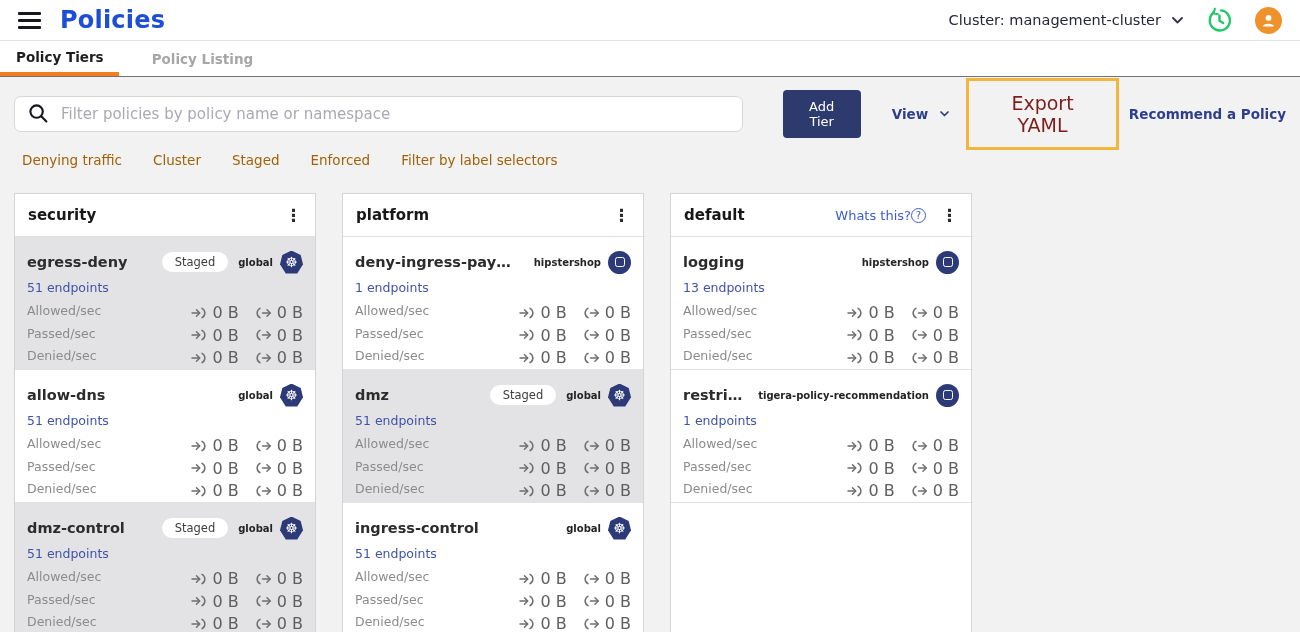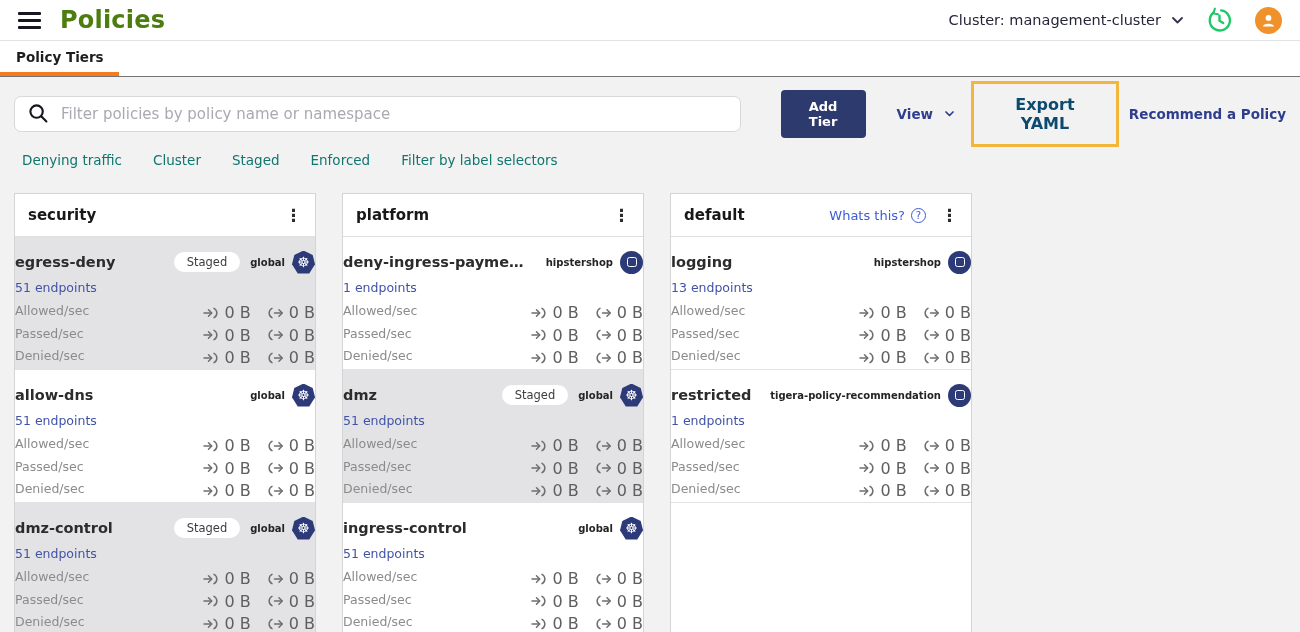--- a/index.html
+++ b/index.html
@@ -8,60 +8,60 @@
     width:1300px; height:632px; overflow:hidden;
     background:#f2f2f2;
     font-family:"DejaVu Sans","Liberation Sans",sans-serif;
     color:#222;
   }
   
   .topbar { height:41px; background:#fff; border-bottom:1px solid #e3e3e3;
             display:flex; align-items:center; padding:0 18px; }
   .hamburger { width:23px; display:flex; flex-direction:column; gap:4px; cursor:pointer; }
   .hamburger b { height:3px; background:#17171f; border-radius:1px; }
-  .app-title { font-size:24px; font-weight:800; color:#4d7c0f; margin-left:19px; letter-spacing:.2px; }
+  .app-title { font-size:24px; font-weight:800; color:#1d4ed8; margin-left:19px; letter-spacing:.2px; }
   .topbar-right { margin-left:auto; display:flex; align-items:center; }
   .cluster-select { display:flex; align-items:center; gap:11px; font-size:14.5px; color:#26263a; cursor:pointer; }
   .icon-btn { margin-left:23px; display:flex; align-items:center; cursor:pointer; background:none; border:none; padding:0; }
   .avatar { margin-left:22px; width:27px; height:27px; border-radius:50%; background:#f0922b;
             display:flex; align-items:center; justify-content:center; cursor:pointer; }
   
   .tabbar { height:36px; background:#fff; border-bottom:1px solid #737373; display:flex; align-items:stretch; }
   .tab { display:flex; align-items:center; font-size:13.5px; font-weight:700; cursor:pointer; }
   .tab.active { color:#1d1d1d; padding:0 15px 0 16px; border-bottom:4px solid #f47b20; }
   .tab.inactive { color:#a6a6a6; padding:0 10px; margin-left:23px; }
   
   .content { padding:13px 14px 0 14px; }
   .toolbar-row { display:flex; align-items:center; height:47px; }
   .search-box { width:813px; height:36px; background:#fff; border:1px solid #d8d8d8; border-radius:7px;
                 display:flex; align-items:center; padding:0 13px; }
   .search-box input { border:none; outline:none; flex:1; font-size:15px; color:#333;
                       background:transparent; margin-left:10px; font-family:inherit; }
   .search-box input::placeholder { color:#a9a9b2; }
-  .add-tier-btn { margin-left:40px; background:#2d3a6e; color:#fff; font-size:13px; font-weight:700;
+  .add-tier-btn { margin-left:40px; background:#2d3a6e; color:#fff; font-size:13px; font-weight:400;
                   border:none; border-radius:4px; padding:9px 15px; cursor:pointer; font-family:inherit; }
   .view-btn { margin-left:25px; color:#2e3e8c; font-size:13.5px; font-weight:600;
               display:flex; gap:12px; align-items:center; cursor:pointer; background:none; border:none; font-family:inherit; }
   .export-wrap { margin-left:11px; border:3px solid #f2b63c; }
-  .export-btn { background:transparent; border:none; color:#0c4a6e; font-size:16px; font-weight:700;
+  .export-btn { background:transparent; border:none; color:#7f1d1d; font-size:19px; font-weight:400;
                 padding:11px 23px; cursor:pointer; font-family:inherit; }
   .recommend-link { margin-left:10px; color:#2e3e8c; font-size:13.5px; font-weight:600; cursor:pointer; white-space:nowrap; }
   .filters-row { display:flex; gap:31px; margin:15px 0 0 8px; }
-  .filter-link { color:#0f766e; font-size:13.5px; font-weight:500; cursor:pointer; }
+  .filter-link { color:#a16207; font-size:13.5px; font-weight:500; cursor:pointer; }
   
   .tiers-row { display:flex; gap:26px; margin-top:25px; align-items:flex-start; }
   .tier-panel { width:302px; background:#fff; border:1px solid #d4d4d4; height:560px; overflow:hidden; }
   .tier-header { height:43px; display:flex; align-items:center; padding:0 13px; border-bottom:1px solid #e0e0e0; }
   .tier-name { font-size:15px; font-weight:800; color:#181818; flex:1; }
-  .whats-this { display:flex; align-items:center; gap:6px; color:#3d5cd3; font-size:13px; cursor:pointer; margin-right:15px; }
+  .whats-this { display:flex; align-items:center; color:#3d5cd3; font-size:13px; cursor:pointer; margin-right:15px; }
   .q-circle { width:15px; height:15px; border:1.4px solid #3d5cd3; border-radius:50%; font-size:10px;
               display:flex; align-items:center; justify-content:center; }
   .kebab { font-size:17px; font-weight:700; color:#2c2c2c; cursor:pointer; line-height:1; }
   
-  .policy-card { height:133px; padding:13px 0 0; border-bottom:1px solid #e2e2e2; background:#fff; cursor:pointer; }
+  .policy-card { height:133px; padding:13px 12px 0; border-bottom:1px solid #e2e2e2; background:#fff; cursor:pointer; }
   .policy-card.staged { background:#e3e3e5; }
   .card-top { display:flex; align-items:center; height:24px; }
   .policy-name { font-size:14.5px; font-weight:700; color:#2c2c2c; white-space:nowrap;
                  overflow:hidden; text-overflow:ellipsis; flex:0 1 auto; }
   .spacer { flex:1; min-width:4px; }
   .staged-pill { background:#fff; border-radius:11px; padding:3px 13px; font-size:11.5px; color:#3d3d3d; white-space:nowrap; }
   .scope-label { font-size:10px; font-weight:700; color:#242424; margin-left:10px; white-space:nowrap; }
   .scope-icon-wrap { margin-left:7px; display:flex; }
   .k8s-icon { width:23px; height:23px; background:#2d3a78; color:#fff; font-size:14px; line-height:1;
               display:flex; align-items:center; justify-content:center;
@@ -105,20 +105,21 @@
       <svg width="15" height="15" viewBox="0 0 16 16" fill="#ffffff">
           <circle cx="8" cy="5.2" r="3.1"></circle>
           <path d="M2.2 14.4 C2.2 10.6 13.8 10.6 13.8 14.4 Z"></path>
         </svg>
     </div>
   </div>
 </header>
 
 <nav class="tabbar">
   <div class="tab active">Policy Tiers</div>
+  <div class="tab inactive">Policy Listing</div>
 </nav>
 
 <main class="content">
 
   <div class="toolbar-row">
     <div class="search-box">
       <svg width="21" height="21" viewBox="0 0 21 21" fill="none" stroke="#15151f" stroke-width="2.1" stroke-linecap="round">
           <circle cx="8.6" cy="8.6" r="6.2"></circle>
           <line x1="13.5" y1="13.5" x2="18.4" y2="18.4"></line>
         </svg>

